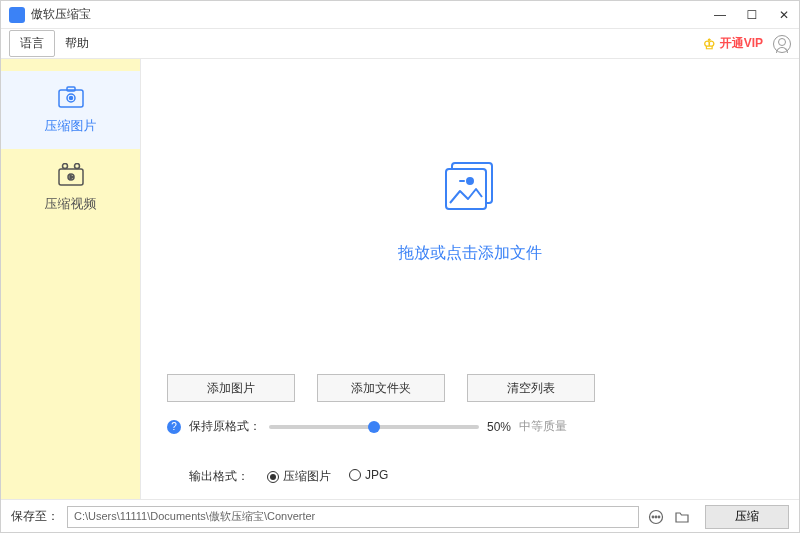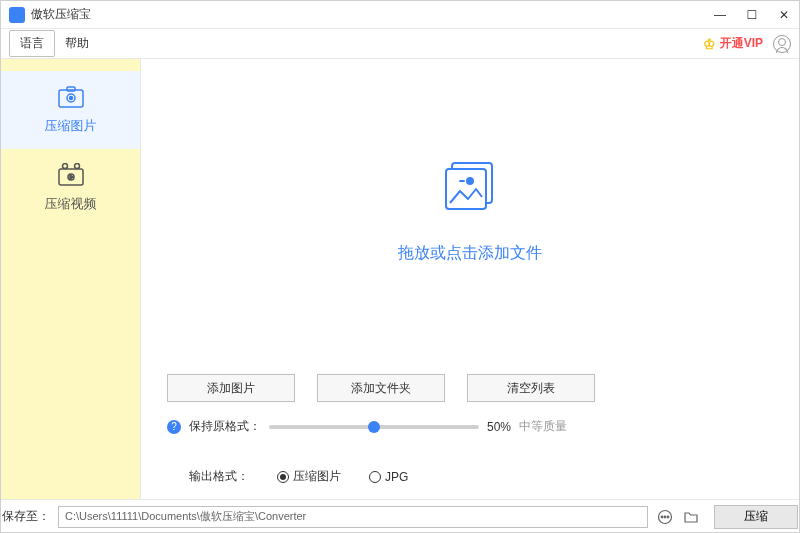--- a/index.html
+++ b/index.html
@@ -28,25 +28,25 @@
 .drop-icon { width: 64px; height: 64px; margin-bottom: 16px; }
 .drop-text { color: #3b82f6; font-size: 16px; }
 .controls { padding: 14px 26px 14px 26px; }
 .btn-row { display: flex; gap: 22px; margin-bottom: 16px; }
 .btn { width: 128px; height: 28px; border: 1px solid #c0c0c0; background: #f7f7f7; font-size: 12px; color: #333; cursor: pointer; }
 .slider-row { display: flex; align-items: center; gap: 8px; font-size: 12px; color: #333; margin-bottom: 12px; }
 .info-icon { width: 14px; height: 14px; border-radius: 50%; background: #3b82f6; color: #fff; font-size: 10px; display: flex; align-items: center; justify-content: center; }
 .slider { width: 210px; position: relative; height: 4px; background: #d0d0d0; border-radius: 2px; }
 .slider-thumb { position: absolute; left: 50%; top: 50%; transform: translate(-50%,-50%); width: 12px; height: 12px; background: #3b82f6; border-radius: 50%; }
 .quality { color: #999; }
-.format-row { display: flex; align-items: center; gap: 28px; font-size: 12px; color: #333; margin-left: 22px; margin-top: 33px; }
+.format-row { display: flex; align-items: flex-start; gap: 18px; font-size: 12px; color: #333; margin-left: 22px; margin-top: 33px; }
 .radio { display: flex; align-items: center; gap: 4px; cursor: pointer; }
 .radio-circle { width: 12px; height: 12px; border: 1.5px solid #333; border-radius: 50%; display: flex; align-items: center; justify-content: center; }
 .radio-circle.checked::after { content: ""; width: 6px; height: 6px; background: #333; border-radius: 50%; }
-.footer { height: 34px; border-top: 1px solid #e8e8e8; display: flex; align-items: center; padding: 0 1px; gap: 8px; font-size: 12px; }
+.footer { height: 34px; border-top: 1px solid #e8e8e8; display: flex; align-items: center; padding: 0 10px; gap: 8px; font-size: 12px; }
 .save-label { color: #333; }
 .path-input { flex: 1; height: 22px; border: 1px solid #c0c0c0; padding: 0 6px; font-size: 11px; color: #666; background: #fff; }
 .foot-icon { width: 18px; height: 18px; cursor: pointer; color: #666; display: flex; align-items: center; justify-content: center; }
 .compress-btn { width: 84px; height: 24px; background: #e8e8e8; border: 1px solid #c0c0c0; font-size: 12px; cursor: pointer; margin-left: 6px; }
 </style>
 </head>
 <body>
 
 <div class="titlebar">
   <div class="app-icon"></div>

